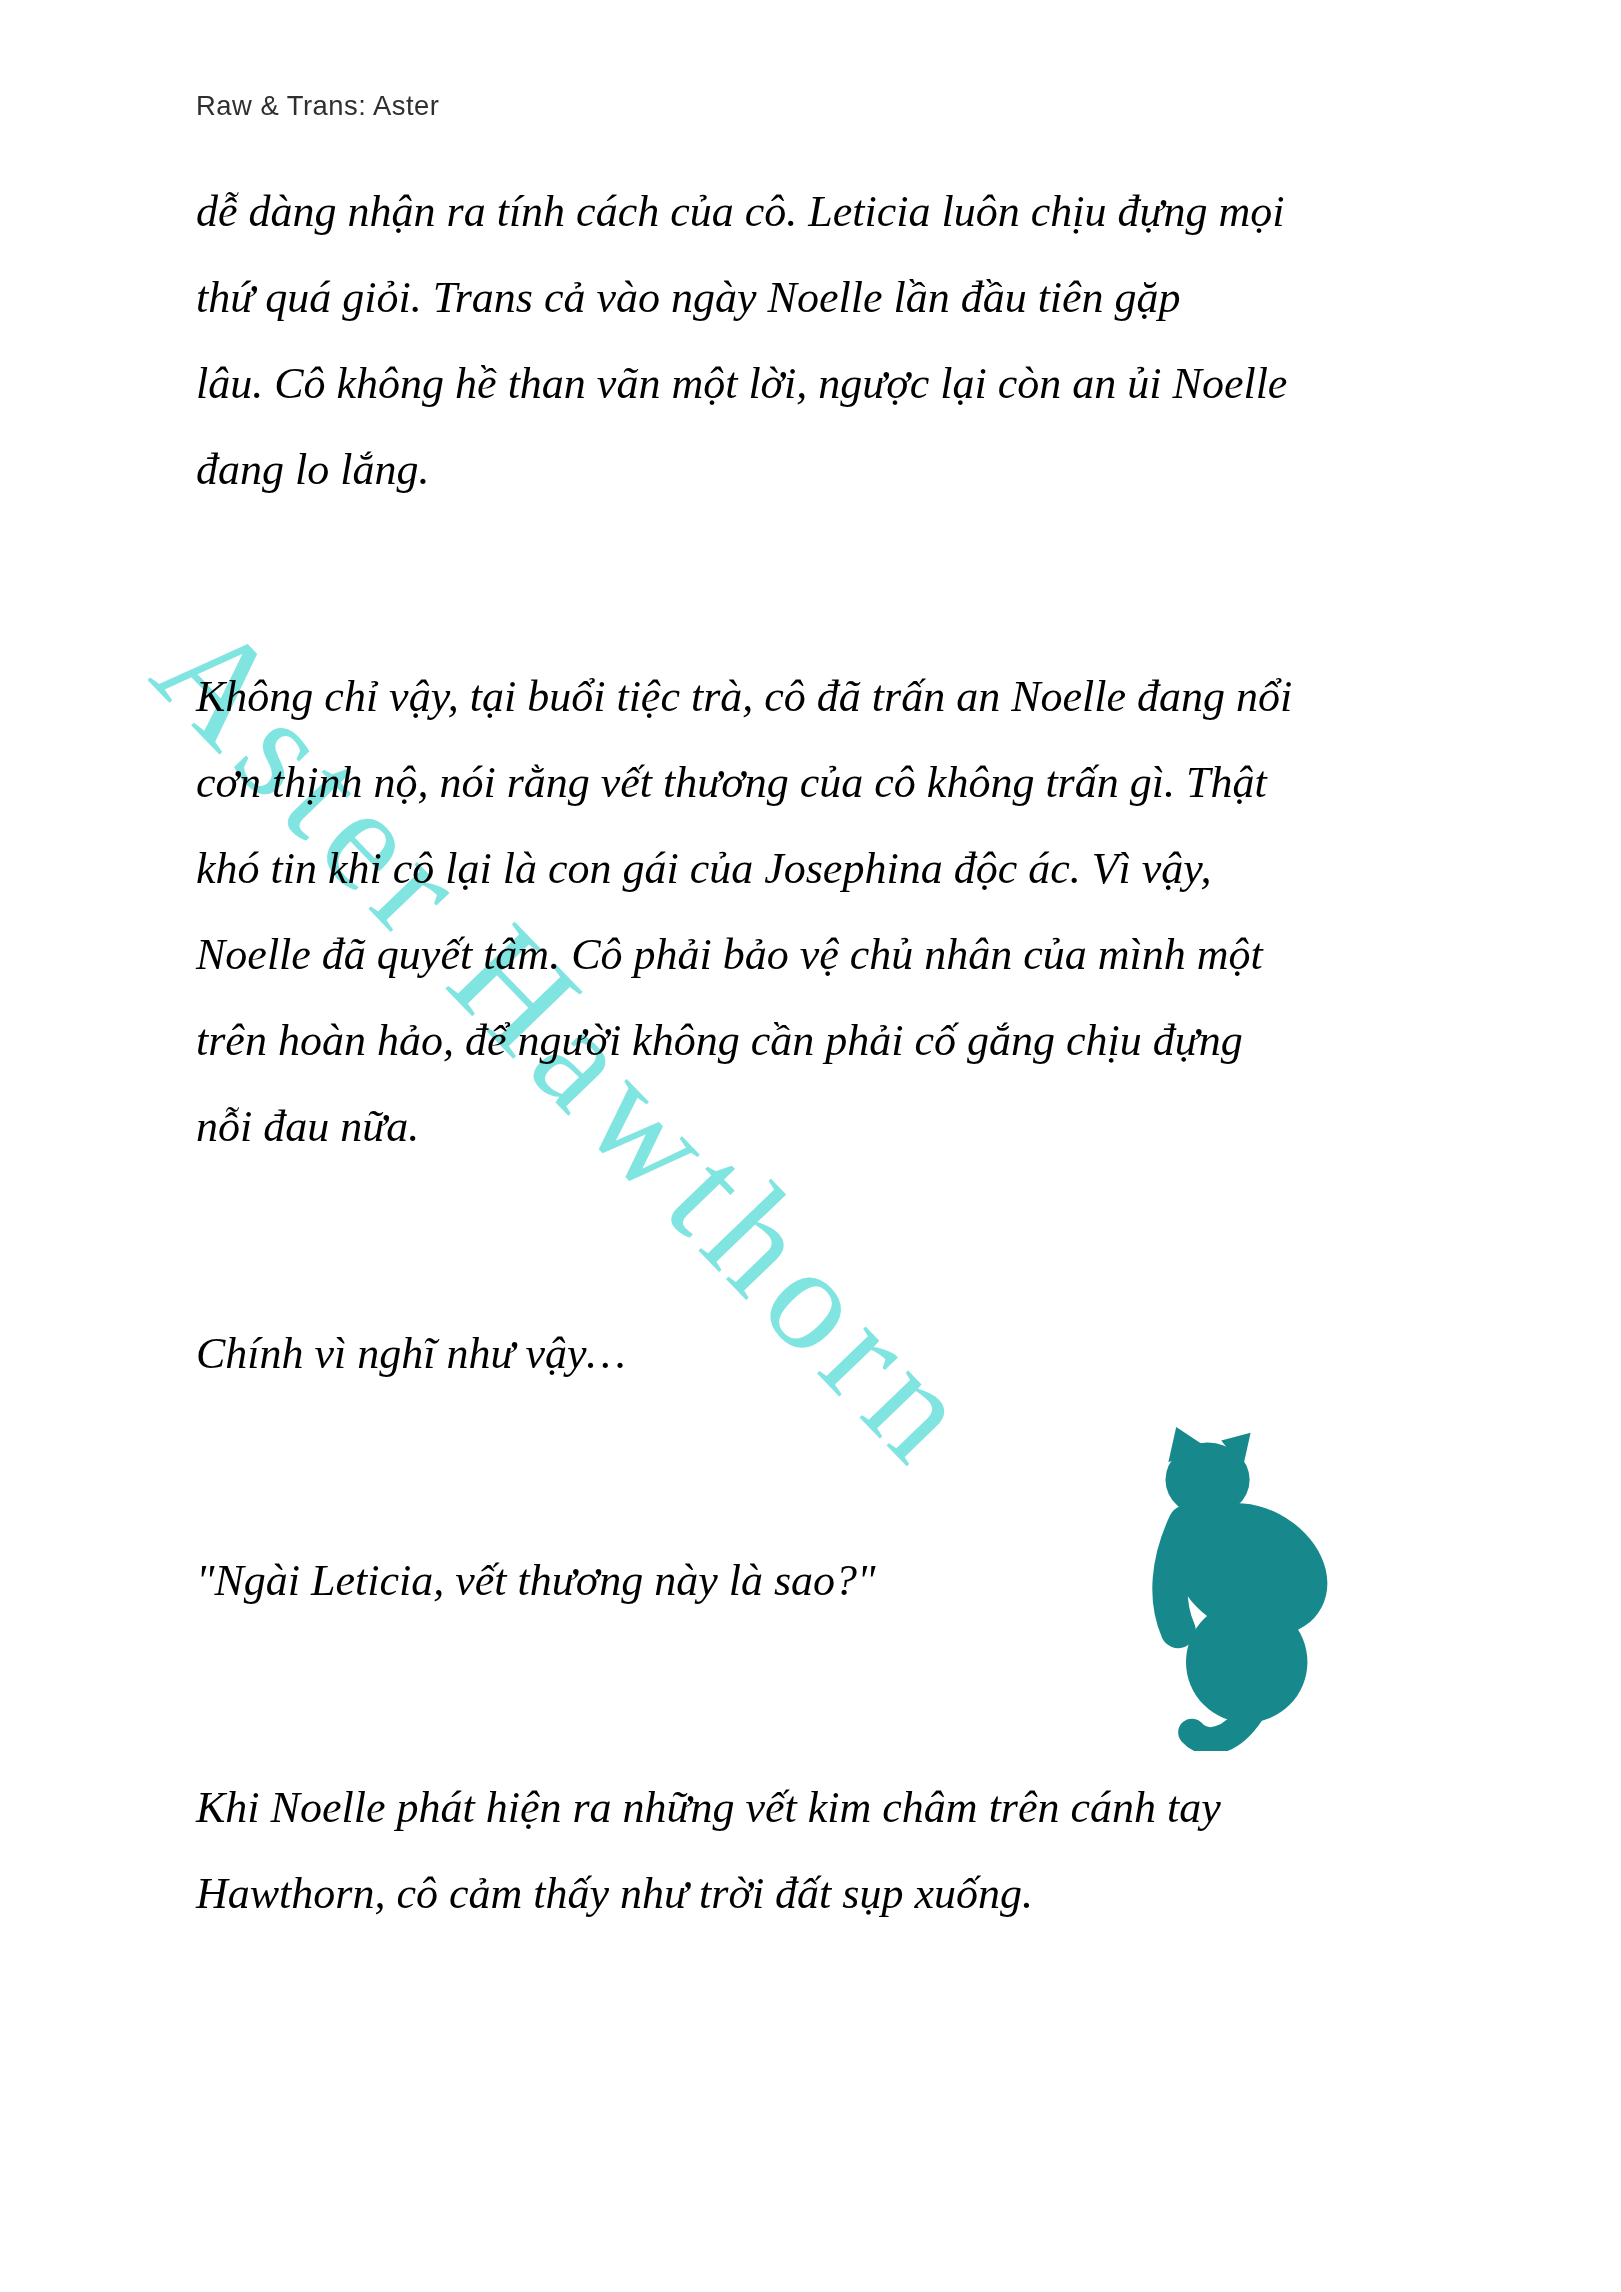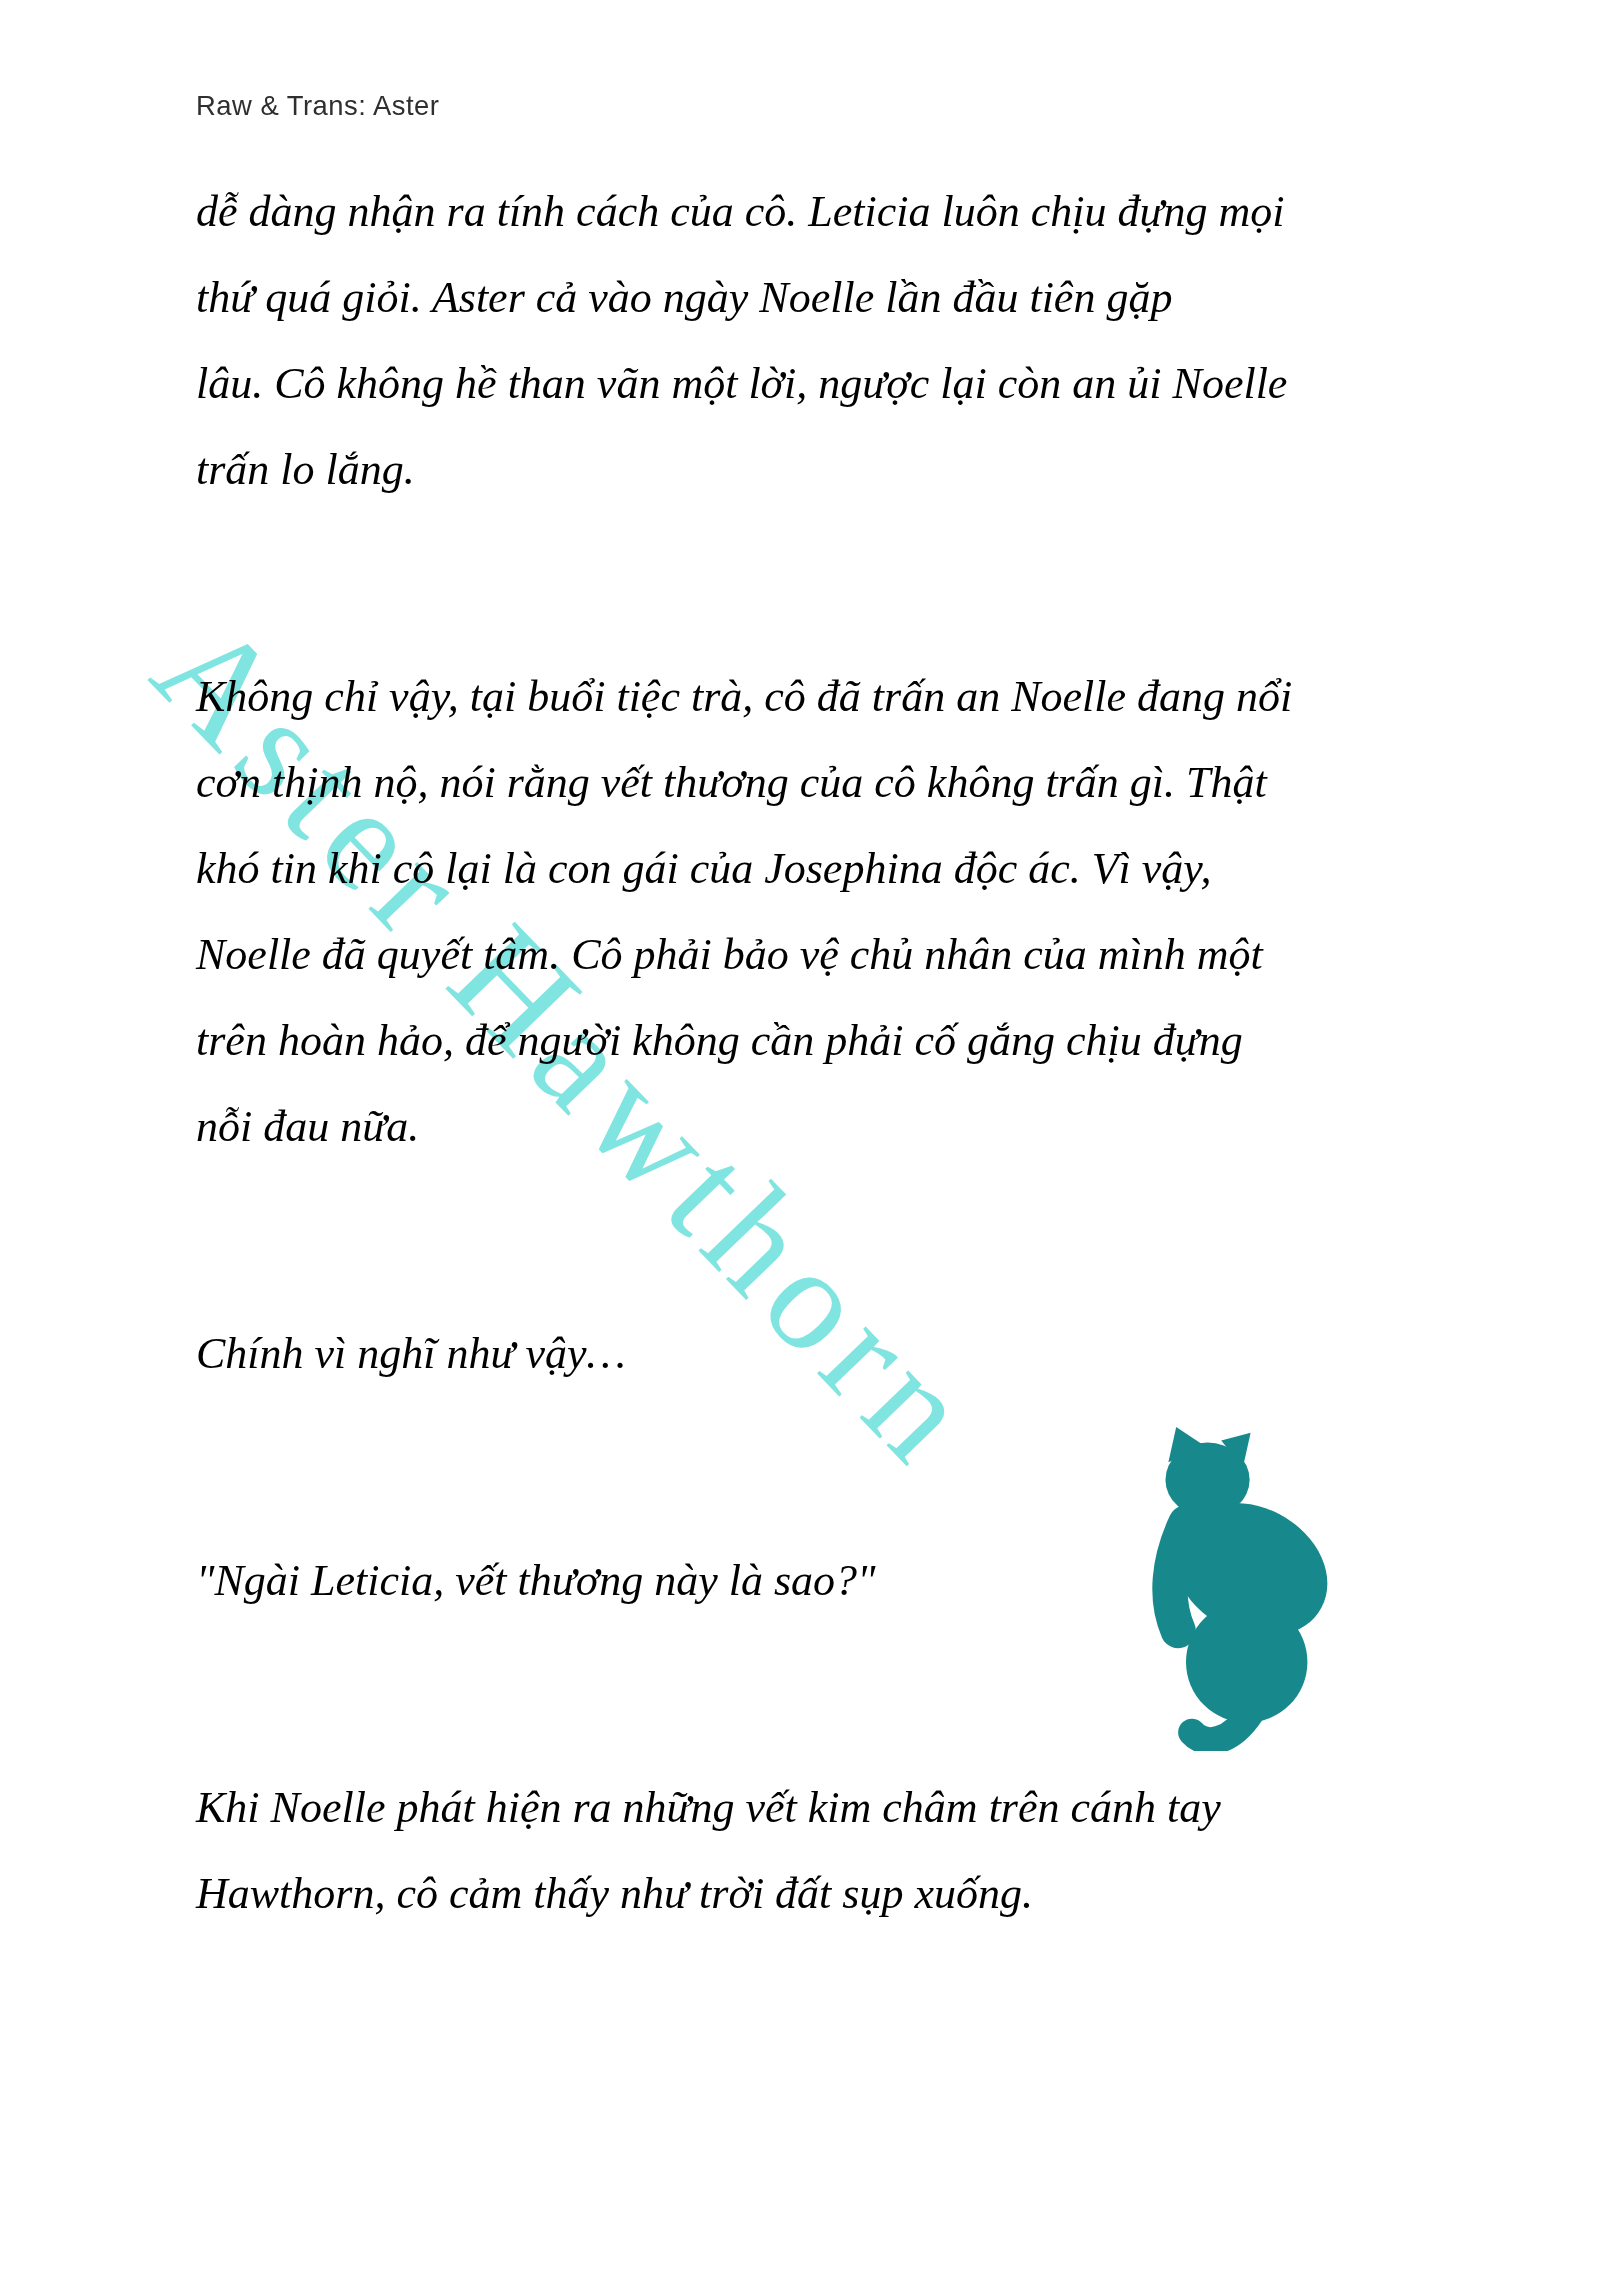--- a/index.html
+++ b/index.html
@@ -94,23 +94,23 @@
         <path class="stroke" d="M52,102 C34,140 30,180 44,212" stroke-width="36" stroke-linecap="round"></path>
         <path class="stroke" d="M118,296 C98,326 72,332 58,316" stroke-width="28" stroke-linecap="round"></path>
       </g>
     </svg>
   </div>
 
   <div class="body-text">
 
     <p>
       <span class="line">dễ dàng nhận ra tính cách của cô. Leticia luôn chịu đựng mọi</span>
-      <span class="line">thứ quá giỏi. Aster cả vào ngày Noelle lần đầu tiên gặp</span>
+      <span class="line">thứ quá giỏi. Trans cả vào ngày Noelle lần đầu tiên gặp</span>
       <span class="line">lâu. Cô không hề than vãn một lời, ngược lại còn an ủi Noelle</span>
-      <span class="line">trấn lo lắng.</span>
+      <span class="line">đang lo lắng.</span>
     </p>
 
     <p>
       <span class="line">Không chỉ vậy, tại buổi tiệc trà, cô đã trấn an Noelle đang nổi</span>
       <span class="line">cơn thịnh nộ, nói rằng vết thương của cô không trấn gì. Thật</span>
       <span class="line">khó tin khi cô lại là con gái của Josephina độc ác. Vì vậy,</span>
       <span class="line">Noelle đã quyết tâm. Cô phải bảo vệ chủ nhân của mình một</span>
       <span class="line">trên hoàn hảo, để người không cần phải cố gắng chịu đựng</span>
       <span class="line">nỗi đau nữa.</span>
     </p>

